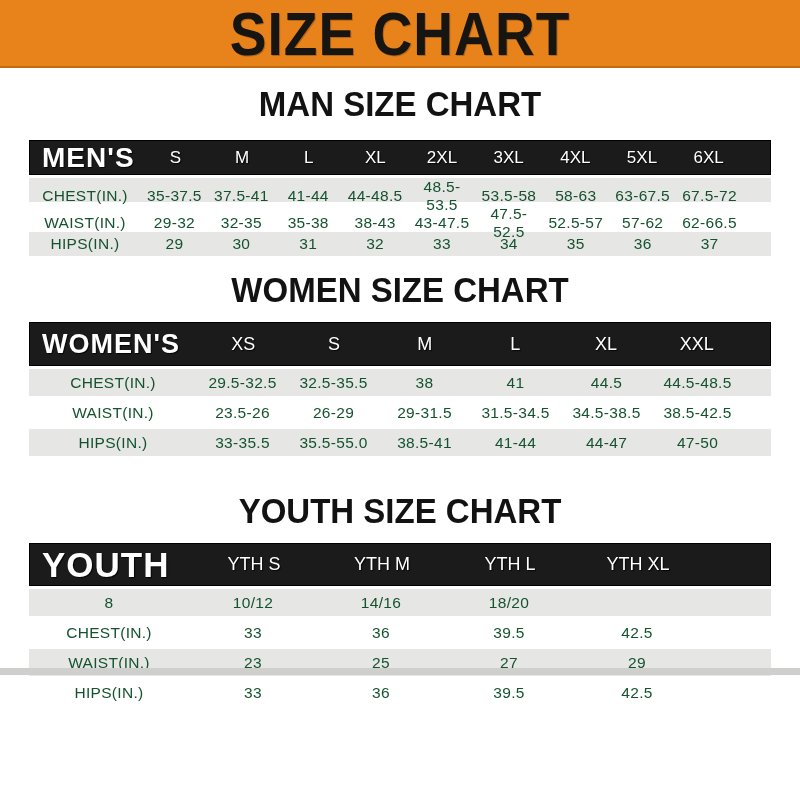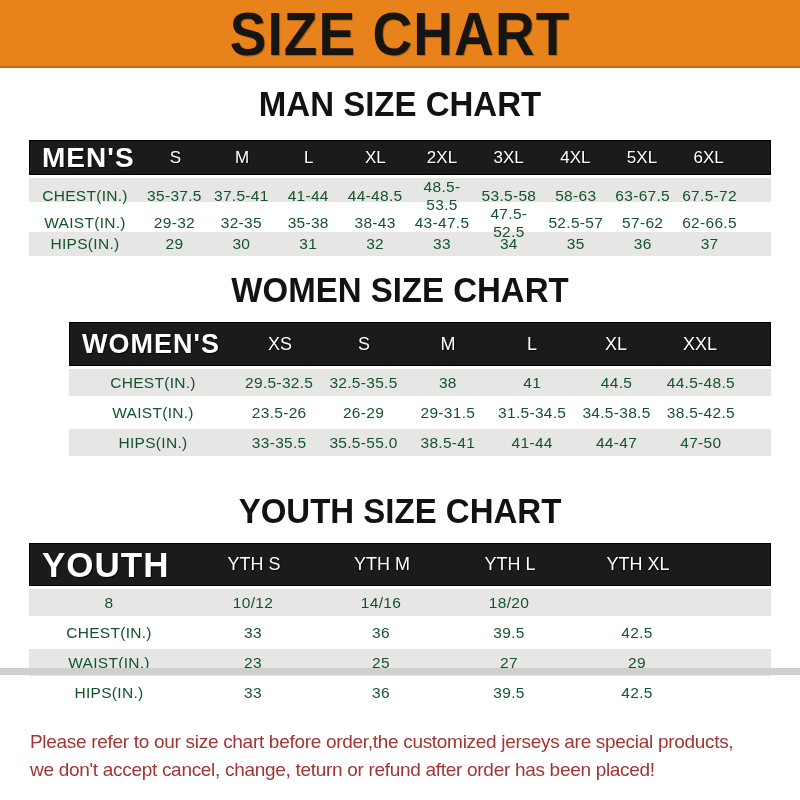--- a/index.html
+++ b/index.html
@@ -83,21 +83,20 @@
   }
   .table-men .thead { height: 35px; }
   .table-men .thead .hlabel { font-size: 28px; }
   .table-men .thead .hcell { font-size: 17px; }
   .table-men .trow { height: 24px; }
 
   
   .table-women .thead, .table-women .trow {
     grid-template-columns: 168px repeat(6, 1fr);
     padding-right: 28px;
-    margin-left: 40px;
   }
   .table-women .thead { height: 44px; }
   .table-women .thead .hlabel { font-size: 27px; }
   .table-women .thead .hcell { font-size: 18px; }
   .table-women .trow { height: 27px; }
 
   
   .table-youth .thead, .table-youth .trow {
     grid-template-columns: 160px repeat(4, 128px) 1fr;
   }
@@ -260,19 +259,15 @@
         <div class="trow">
           <div class="rlabel">HIPS(IN.)</div>
           <div class="rcell">33</div>
           <div class="rcell">36</div>
           <div class="rcell">39.5</div>
           <div class="rcell">42.5</div>
         </div>
       </div>
   </section>
 
-  <div class="footer">
-    <div>Please refer to our size chart before order,the customized jerseys are special products,</div>
-    <div>we don't accept cancel, change, teturn or refund after order has been placed!</div>
-  </div>
 
   <div class="bottom-strip"></div>
 </div>
 
 </body></html>

